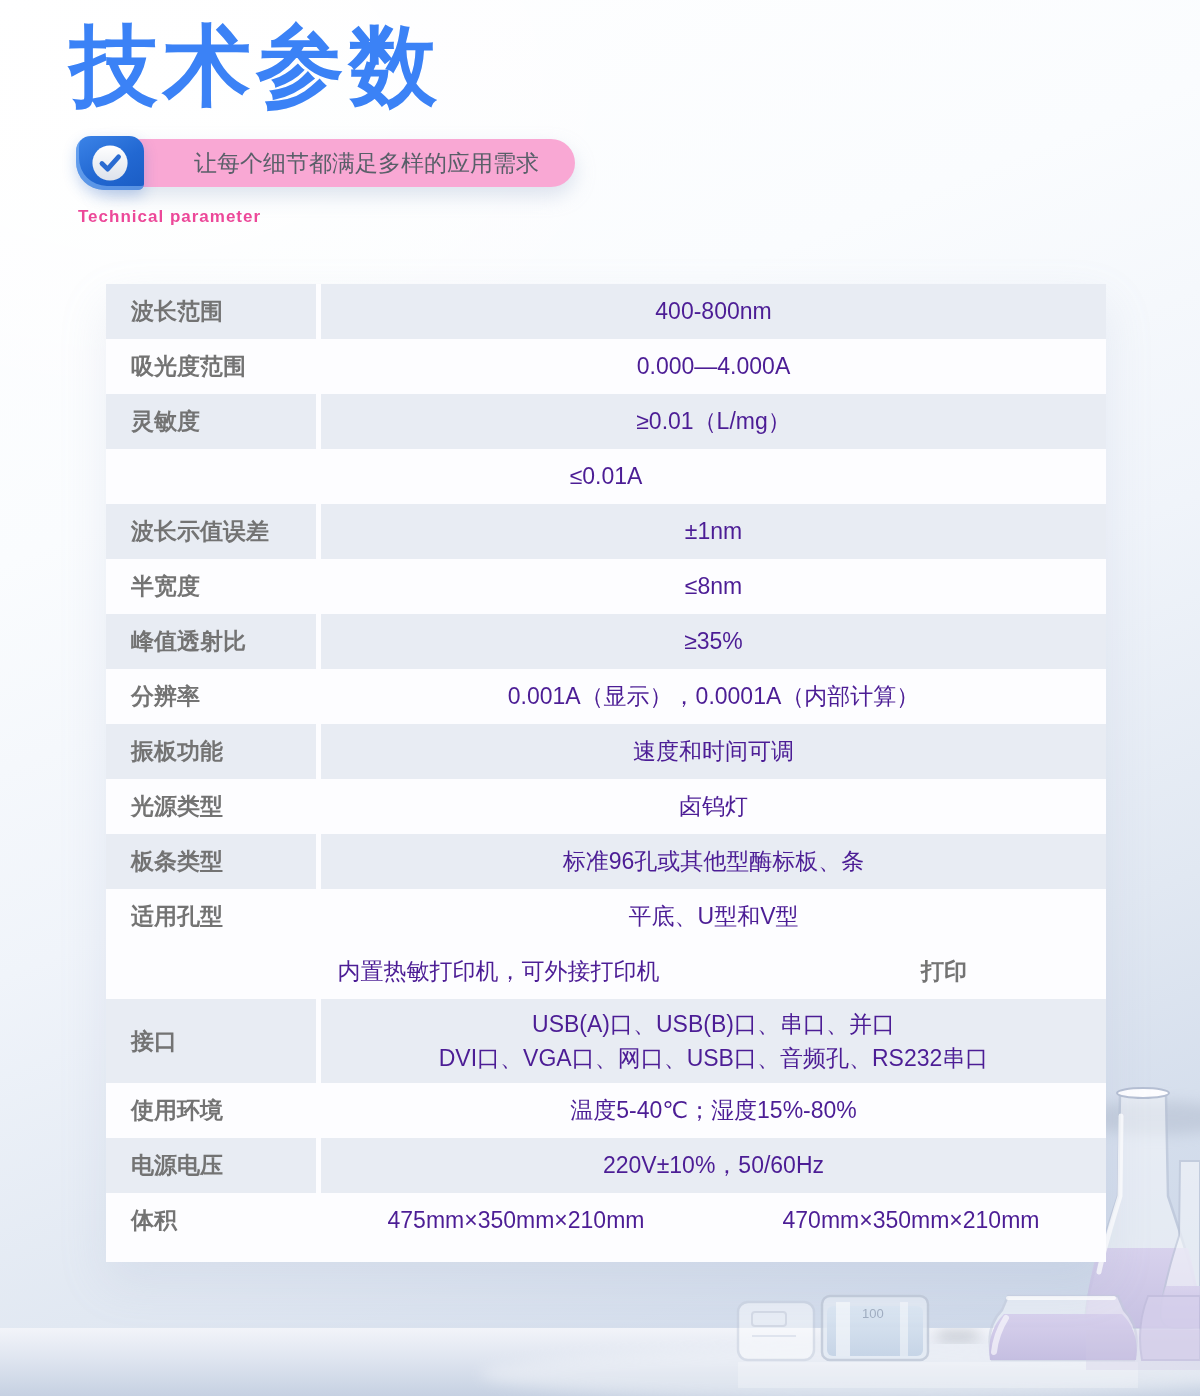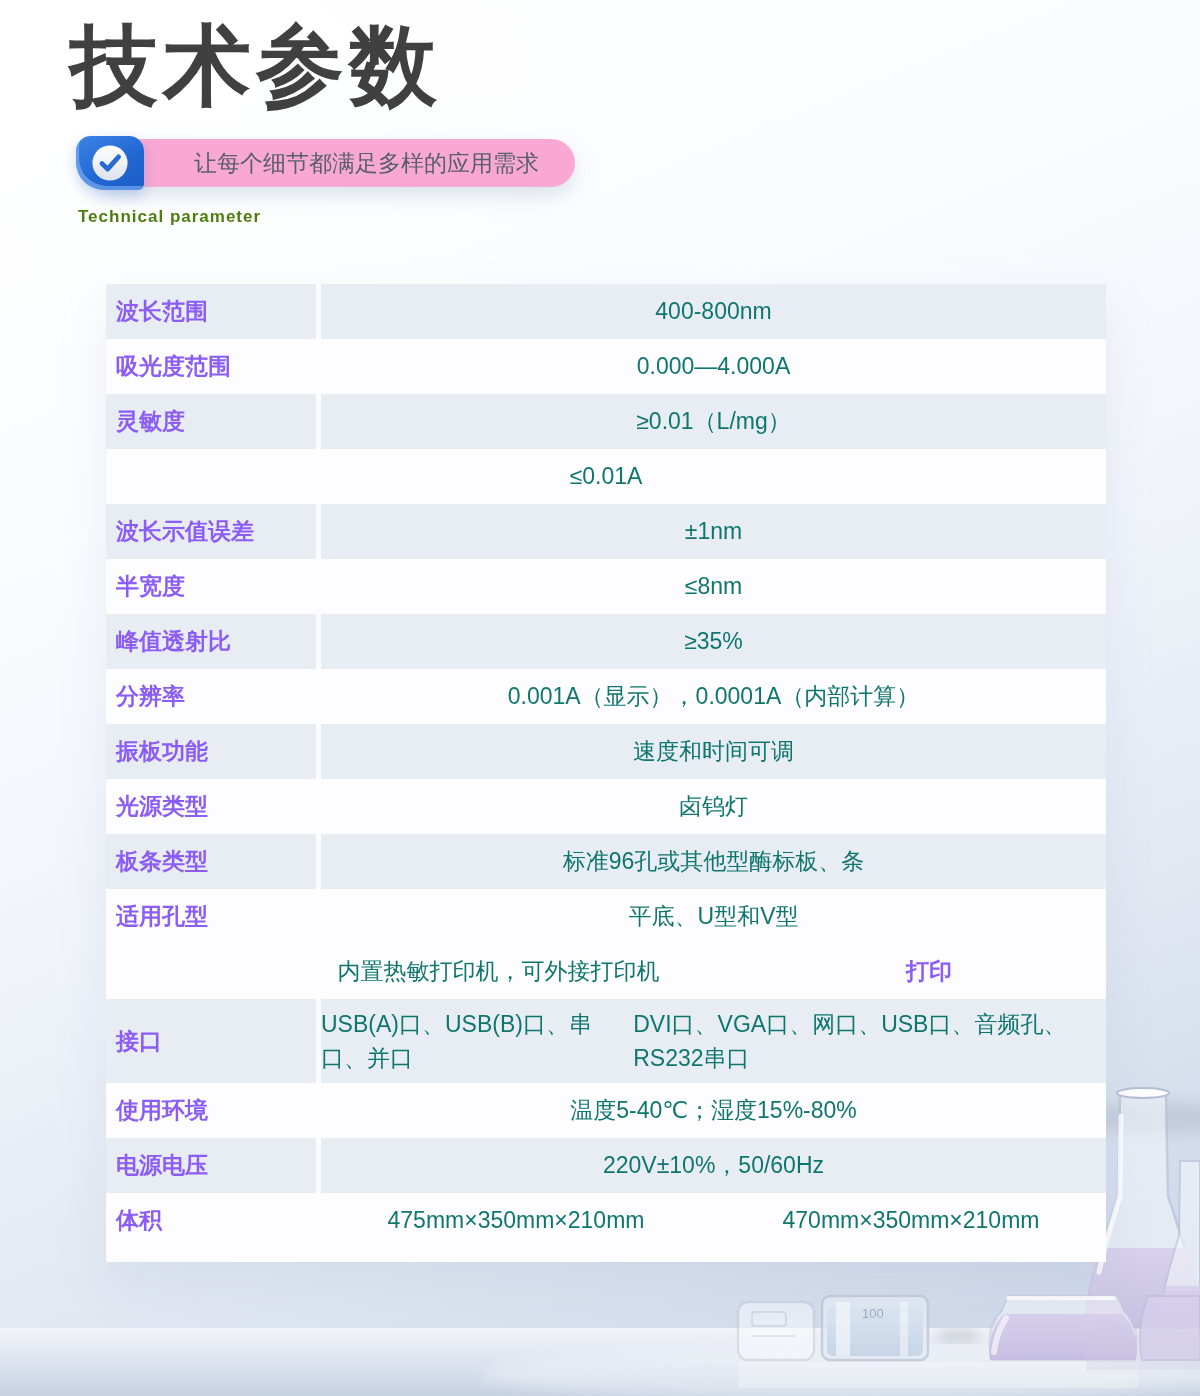--- a/index.html
+++ b/index.html
@@ -11,62 +11,62 @@
     background:
       radial-gradient(900px 600px at 12% 6%, rgba(255,255,255,0.95) 0%, rgba(255,255,255,0) 60%),
       linear-gradient(158deg, #ffffff 0%, #fafcfe 30%, #f0f4fa 52%, #e1e8f2 72%, #d0daea 90%, #c7d3e4 100%);
   }
 
   
   .page-title {
     position: absolute; left: 70px; top: 16px;
     font-family: "Liberation Serif", "DejaVu Serif", serif;
     font-weight: 900; font-size: 88px; letter-spacing: 5px;
-    color: #404040; line-height: 1.15;
+    color: #3b82f6; line-height: 1.15;
   }
   .feature-badge { position: absolute; left: 76px; top: 136px; height: 54px; width: 470px; }
   .badge-pill {
     position: absolute; left: 24px; top: 3px; height: 48px;
     padding: 0 36px 0 94px;
     background: #f9a8d4;
     border-radius: 10px 26px 26px 10px;
     box-shadow: 0 9px 20px rgba(160,178,205,0.35);
     font-size: 23px; color: #595f69; line-height: 48px; white-space: nowrap;
   }
   .badge-chip {
     position: absolute; left: 0; top: 0; width: 68px; height: 54px;
     background: linear-gradient(150deg, #3c84e8 0%, #2268d2 55%, #1a5cc4 100%);
     border-radius: 15px 15px 6px 28px;
     box-shadow: inset 3px -4px 0 rgba(140,190,250,0.55), 0 6px 14px rgba(40,100,200,0.25);
     display: flex; align-items: center; justify-content: center;
   }
   .subtitle {
     position: absolute; left: 78px; top: 207px;
-    font-size: 17px; letter-spacing: 1px; color: #4d7c0f; font-weight: 700;
+    font-size: 17px; letter-spacing: 1px; color: #ec4899; font-weight: 700;
   }
 
   
   .spec-card {
     position: absolute; left: 106px; top: 284px; width: 1000px;
     background: #fdfdff;
     padding-bottom: 14px;
     box-shadow: 0 20px 45px rgba(148,164,196,0.15);
   }
   .row { display: flex; gap: 5px; height: 55px; }
   .row.tall { height: 84px; }
   .cell {
     display: flex; align-items: center; justify-content: center;
-    font-size: 23px; color: #0f766e; 
+    font-size: 23px; color: #4c1d95; text-align: center;
   }
   .cell.label {
     flex: none; width: 210px; justify-content: flex-start;
-    padding-left: 10px; font-weight: 700; color: #8b5cf6; text-align: left;
+    padding-left: 25px; font-weight: 700; color: #737373; text-align: left;
   }
   .cell.value { flex: 1; }
-  .cell.value.multiline { flex-direction: row; justify-content: center; }
+  .cell.value.multiline { flex-direction: column; justify-content: center; }
   .cell.value .line { line-height: 34px; }
   .row.shaded .cell { background: #e8ecf3; }
 
   
   .glassware { position: absolute; left: 0; top: 996px; width: 1200px; height: 400px; }
 </style>
 </head>
 <body>
 
 <svg class="glassware" viewBox="0 0 1200 400" xmlns="http://www.w3.org/2000/svg" aria-hidden="true">

